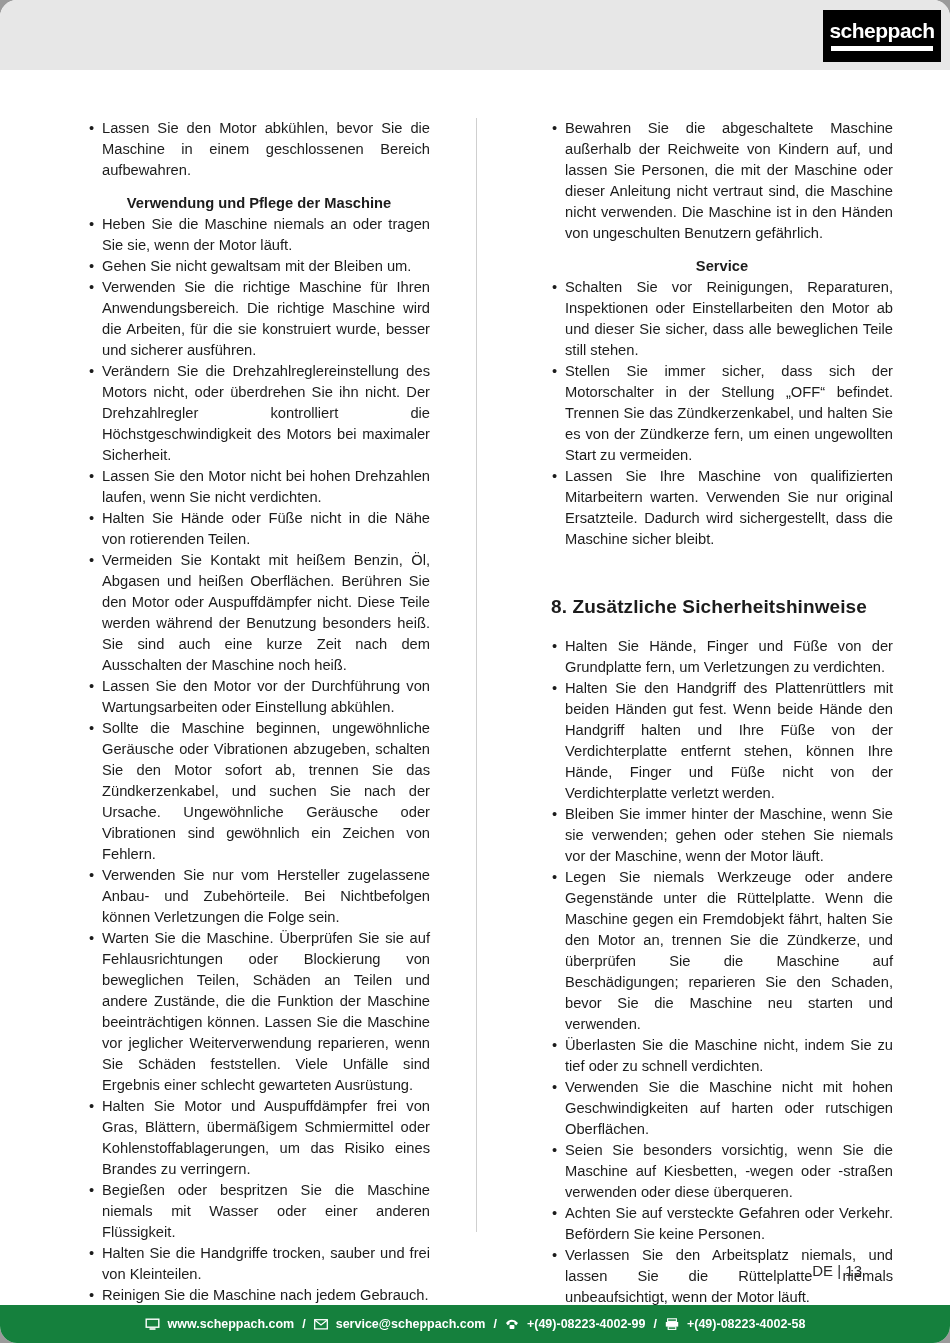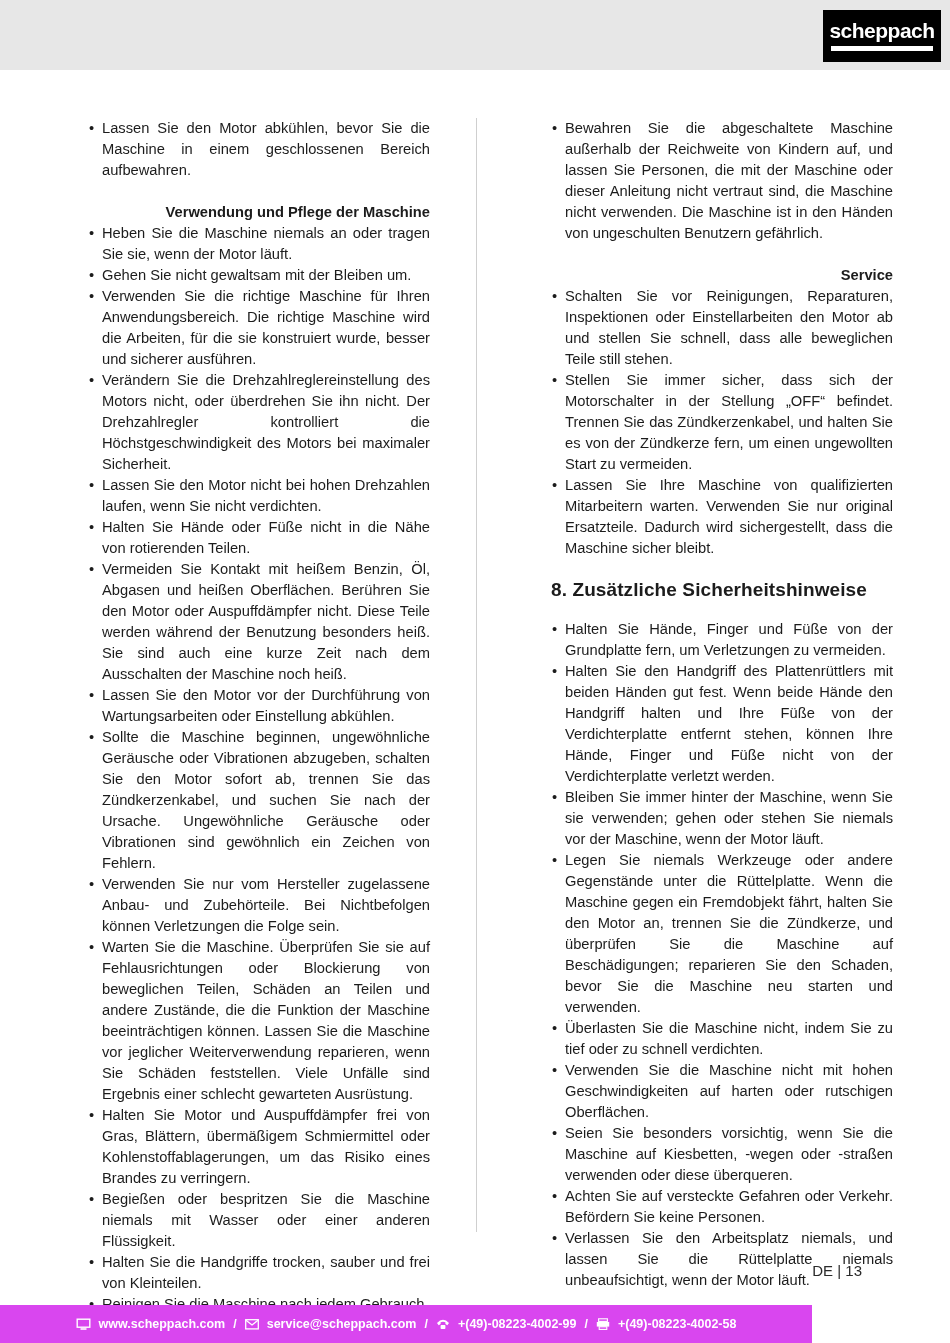--- a/index.html
+++ b/index.html
@@ -1,20 +1,20 @@
 <!DOCTYPE html>
 <html lang="de"><head>
 <meta charset="utf-8">
 <style>
   * { margin:0; padding:0; box-sizing:border-box; }
   html,body { background:#9a9a9a; }
   body { font-family:"Liberation Sans","DejaVu Sans",sans-serif; }
   .page {
     position:relative; width:950px; height:1343px; margin:0 auto;
-    background:#ffffff; overflow:hidden; color:#1c1c1c;
+    background:#ffffff; overflow:hidden; color:#1c1c1c;border-radius:17px;
   }
   .header-bar {
     position:absolute; top:0; left:0; width:950px; height:70px;
     background:#e7e7e7;
   }
   .logo {
     position:absolute; top:10px; right:9px; width:118px; height:52px;
     background:#000; display:flex; flex-direction:column;
     align-items:center; justify-content:center; padding:6px 8px 7px;
   }
@@ -30,32 +30,32 @@
   .divider {
     position:absolute; left:476px; top:118px; width:1px; height:1114px;
     background:#cfcfcf;
   }
   ul.bullets { list-style:none; }
   ul.bullets li { position:relative; padding-left:14px; }
   ul.bullets li::before {
     content:"\2022"; position:absolute; left:1px; top:0;
   }
   h3.sec-heading {
-    font-size:14.7px; font-weight:bold; margin-top:21px; text-align:right;
+    font-size:14.7px; font-weight:bold; margin-top:12px; text-align:center;
   }
   h2.big-heading {
-    font-size:19px; font-weight:bold; margin-top:20px; margin-bottom:19px;
+    font-size:19px; font-weight:bold; margin-top:46px; margin-bottom:19px;
     text-align:left; letter-spacing:0.1px;
   }
   .page-number {
     position:absolute; right:88px; top:1262px; font-size:15px; color:#2a2a2a;
   }
   .footer-bar {
-    position:absolute; left:0; bottom:0; width:812px; height:38px;
-    background:#d946ef; color:#fff; display:flex; align-items:center;
+    position:absolute; left:0; bottom:0; width:950px; height:38px;
+    background:#15803d; color:#fff; display:flex; align-items:center;
     justify-content:center; font-size:12.5px; font-weight:bold; gap:6px;
     white-space:nowrap;
   }
   .footer-bar .icon { display:inline-flex; align-items:center; margin-right:2px; }
   .footer-bar .icon svg { display:block; }
   .footer-sep { padding:0 2px; }
 </style>
 </head>
 <body>
 
@@ -96,28 +96,28 @@
     </ul>
   </div>
 
   <div class="col col-right">
     <ul class="bullets">
       <li>Bewahren Sie die abgeschaltete Maschine außerhalb der Reichweite von Kindern auf, und lassen Sie Personen, die mit der Maschine oder dieser Anleitung nicht vertraut sind, die Maschine nicht verwenden. Die Maschine ist in den Händen von ungeschulten Benutzern gefährlich.</li>
     </ul>
 
     <h3 class="sec-heading">Service</h3>
     <ul class="bullets">
-      <li>Schalten Sie vor Reinigungen, Reparaturen, Inspektionen oder Einstellarbeiten den Motor ab und stellen Sie schnell, dass alle beweglichen Teile still stehen.</li>
+      <li>Schalten Sie vor Reinigungen, Reparaturen, Inspektionen oder Einstellarbeiten den Motor ab und dieser Sie sicher, dass alle beweglichen Teile still stehen.</li>
       <li>Stellen Sie immer sicher, dass sich der Motorschalter in der Stellung „OFF“ befindet. Trennen Sie das Zündkerzenkabel, und halten Sie es von der Zündkerze fern, um einen ungewollten Start zu vermeiden.</li>
       <li>Lassen Sie Ihre Maschine von qualifizierten Mitarbeitern warten. Verwenden Sie nur original Ersatzteile. Dadurch wird sichergestellt, dass die Maschine sicher bleibt.</li>
     </ul>
 
     <h2 class="big-heading">8.  Zusätzliche Sicherheitshinweise</h2>
     <ul class="bullets">
-      <li>Halten Sie Hände, Finger und Füße von der Grundplatte fern, um Verletzungen zu vermeiden.</li>
+      <li>Halten Sie Hände, Finger und Füße von der Grundplatte fern, um Verletzungen zu verdichten.</li>
       <li>Halten Sie den Handgriff des Plattenrüttlers mit beiden Händen gut fest. Wenn beide Hände den Handgriff halten und Ihre Füße von der Verdichterplatte entfernt stehen, können Ihre Hände, Finger und Füße nicht von der Verdichterplatte verletzt werden.</li>
       <li>Bleiben Sie immer hinter der Maschine, wenn Sie sie verwenden; gehen oder stehen Sie niemals vor der Maschine, wenn der Motor läuft.</li>
       <li>Legen Sie niemals Werkzeuge oder andere Gegenstände unter die Rüttelplatte. Wenn die Maschine gegen ein Fremdobjekt fährt, halten Sie den Motor an, trennen Sie die Zündkerze, und überprüfen Sie die Maschine auf Beschädigungen; reparieren Sie den Schaden, bevor Sie die Maschine neu starten und verwenden.</li>
       <li>Überlasten Sie die Maschine nicht, indem Sie zu tief oder zu schnell verdichten.</li>
       <li>Verwenden Sie die Maschine nicht mit hohen Geschwindigkeiten auf harten oder rutschigen Oberflächen.</li>
       <li>Seien Sie besonders vorsichtig, wenn Sie die Maschine auf Kiesbetten, -wegen oder -straßen verwenden oder diese überqueren.</li>
       <li>Achten Sie auf versteckte Gefahren oder Verkehr. Befördern Sie keine Personen.</li>
       <li>Verlassen Sie den Arbeitsplatz niemals, und lassen Sie die Rüttelplatte niemals unbeaufsichtigt, wenn der Motor läuft.</li>
     </ul>
   </div>

